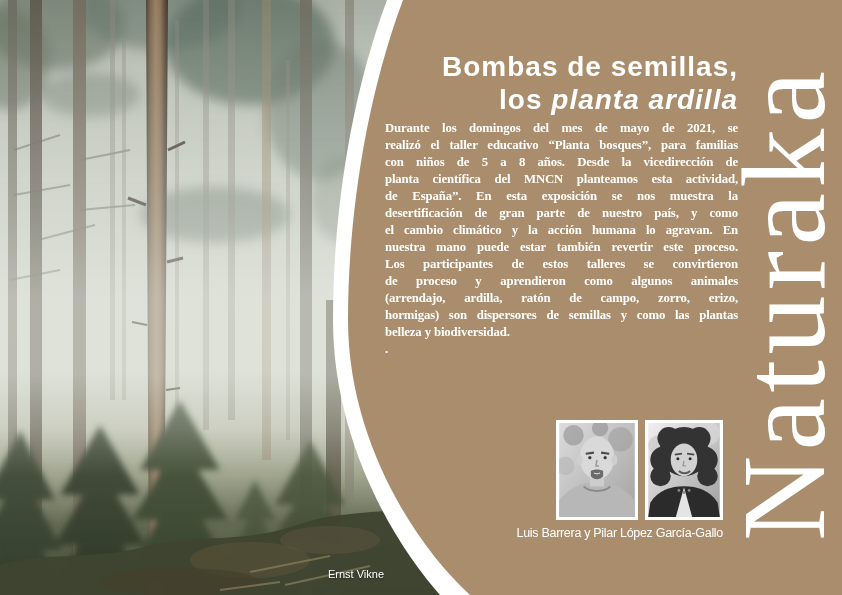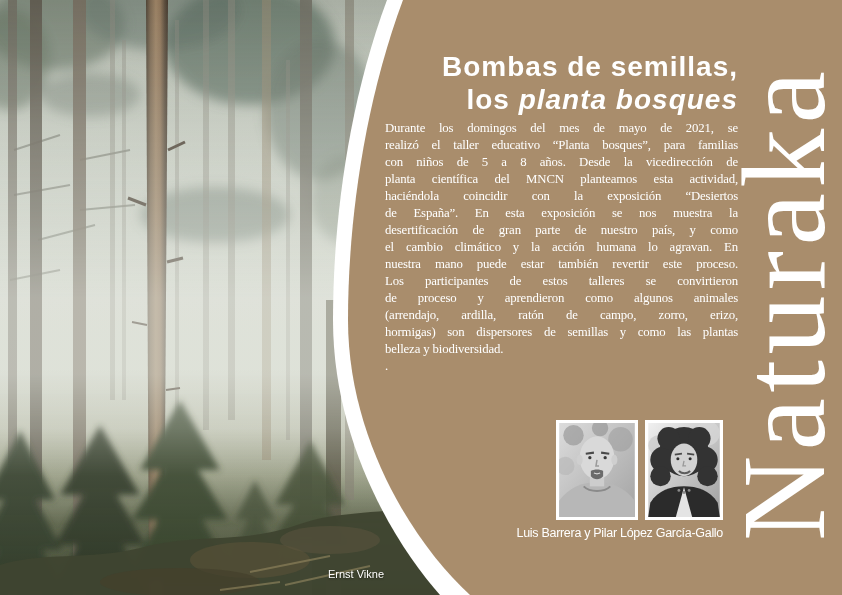--- a/index.html
+++ b/index.html
@@ -10,21 +10,21 @@
   .stage svg.bg { position:absolute; inset:0; display:block; }
 
   
   .content { position:absolute; left:385px; top:0; width:353px; color:#ffffff; }
 
   .title { position:absolute; left:0; top:50px; width:353px; text-align:right;
            font-weight:bold; font-size:28px; line-height:33px; letter-spacing:1px; }
   .title .t2 em { font-style:italic; }
 
   .body { position:absolute; left:0; top:120px; width:353px;
-          font-family:"Liberation Serif", serif; font-weight:normal;
+          font-family:"Liberation Serif", serif; font-weight:bold;
           font-size:12.8px; line-height:17px; letter-spacing:-0.15px; }
   .bline { height:17px; white-space:nowrap; text-align:justify; text-align-last:justify; }
   .bline.no-just { text-align:right; text-align-last:left; }
 
   .photos { position:absolute; left:0; top:420px; width:353px; height:100px; }
   .portrait { position:absolute; top:0; height:100px; background:#ffffff;
               box-sizing:border-box; padding:3px; }
   .portrait svg { display:block; }
   .portrait.p-left  { left:171px; width:82px; }
   .portrait.p-right { left:260px; width:78px; }
@@ -163,29 +163,28 @@
   </svg>
 
   <svg class="masthead-svg" viewBox="0 0 842 595">
     <text transform="translate(824,541) rotate(-90)" textLength="470">Naturaka</text>
   </svg>
 
   <div class="content">
 
     <div class="title">
       <div class="t1">Bombas de semillas,</div>
-      <div class="t2"><span>los </span><em>planta bosques</em></div>
+      <div class="t2"><span>los </span><em>planta ardilla</em></div>
     </div>
 
     <div class="body">
       <div class="bline">Durante los domingos del mes de mayo de 2021, se</div>
       <div class="bline">realizó el taller educativo “Planta bosques”, para familias</div>
       <div class="bline">con niños de 5 a 8 años. Desde la vicedirección de</div>
       <div class="bline">planta científica del MNCN planteamos esta actividad,</div>
-      <div class="bline">haciéndola coincidir con la exposición “Desiertos</div>
       <div class="bline">de España”. En esta exposición se nos muestra la</div>
       <div class="bline">desertificación de gran parte de nuestro país, y como</div>
       <div class="bline">el cambio climático y la acción humana lo agravan. En</div>
       <div class="bline">nuestra mano puede estar también revertir este proceso.</div>
       <div class="bline">Los participantes de estos talleres se convirtieron</div>
       <div class="bline">de proceso y aprendieron como algunos animales</div>
       <div class="bline">(arrendajo, ardilla, ratón de campo, zorro, erizo,</div>
       <div class="bline">hormigas) son dispersores de semillas y como las plantas</div>
       <div class="bline no-just">belleza y biodiversidad.</div>
       <div class="bline no-just">.</div>

